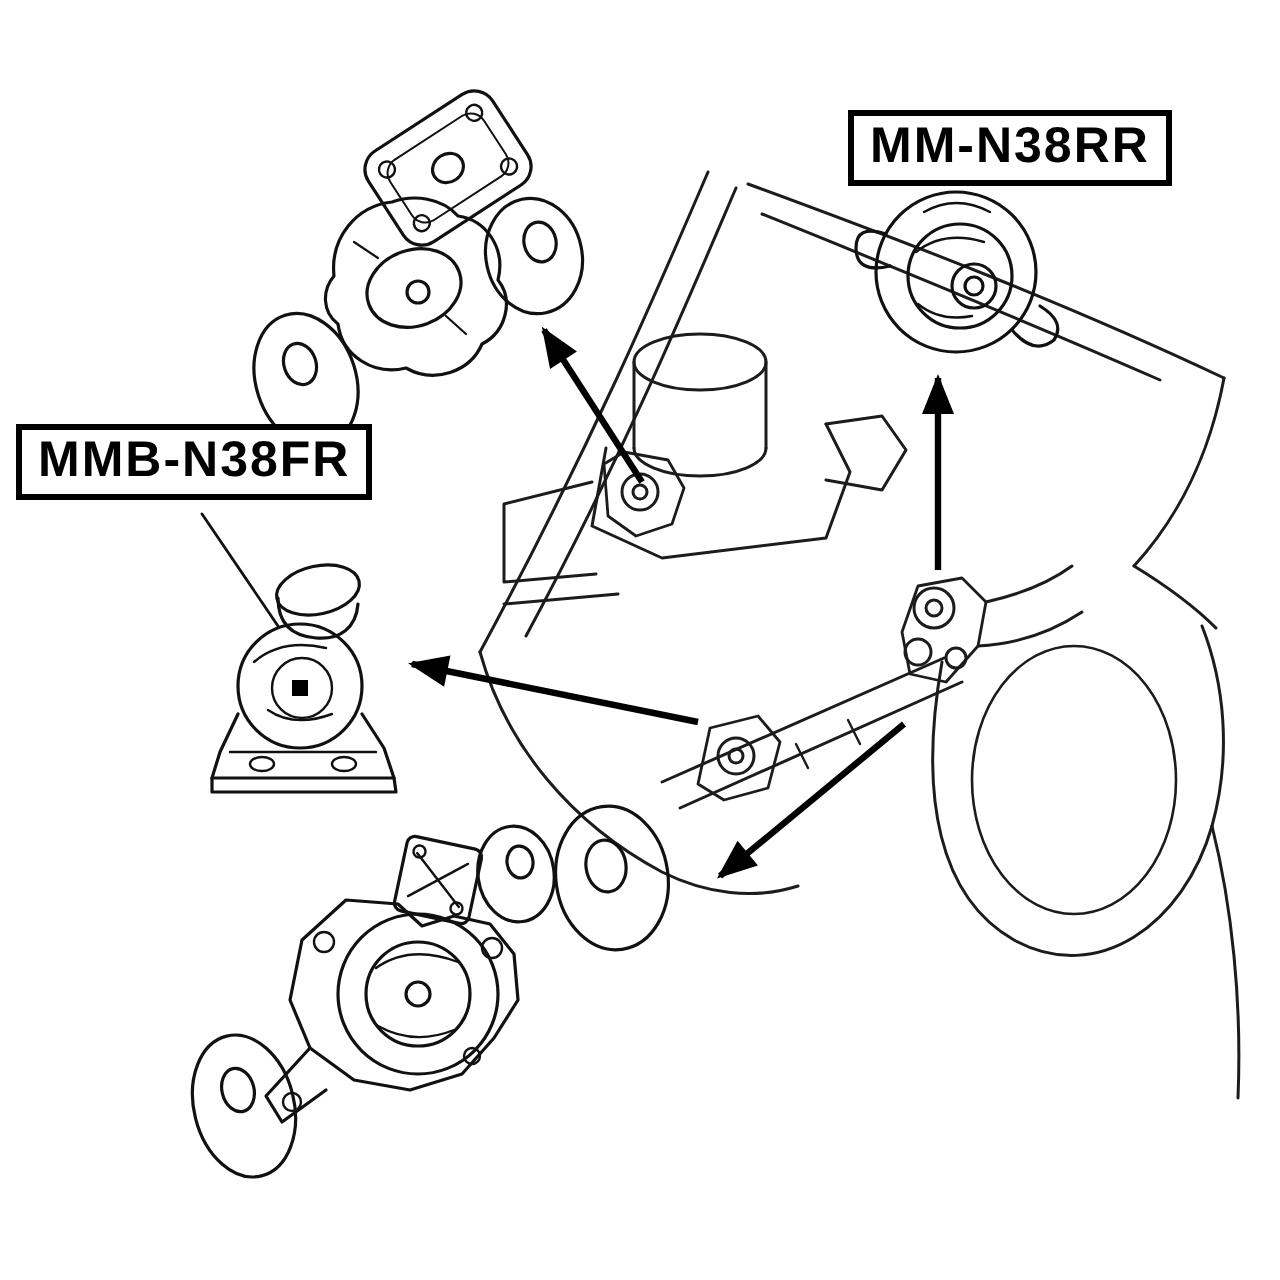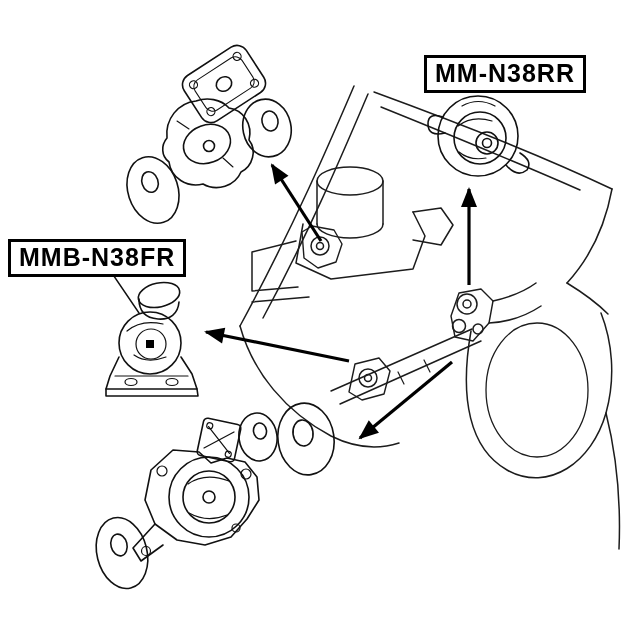--- a/index.html
+++ b/index.html
@@ -26,21 +26,21 @@
     color: #000000;
     font-weight: 700;
     font-size: 25px;
     line-height: 1;
     padding: 3px 8px 4px 8px;
     letter-spacing: 1px;
     white-space: nowrap;
     z-index: 5;
   }
   #label-rr { left: 424px; top: 55px; }
-  #label-fr { left: 8px;  top: 239px; }
+  #label-fr { left: 8px;  top: 212px; }
 </style>
 </head>
 <body>
 
 <div class="canvas">
 
   <div class="part-label" id="label-rr">MM-N38RR</div>
 
   <div class="part-label" id="label-fr">MMB-N38FR</div>
 

